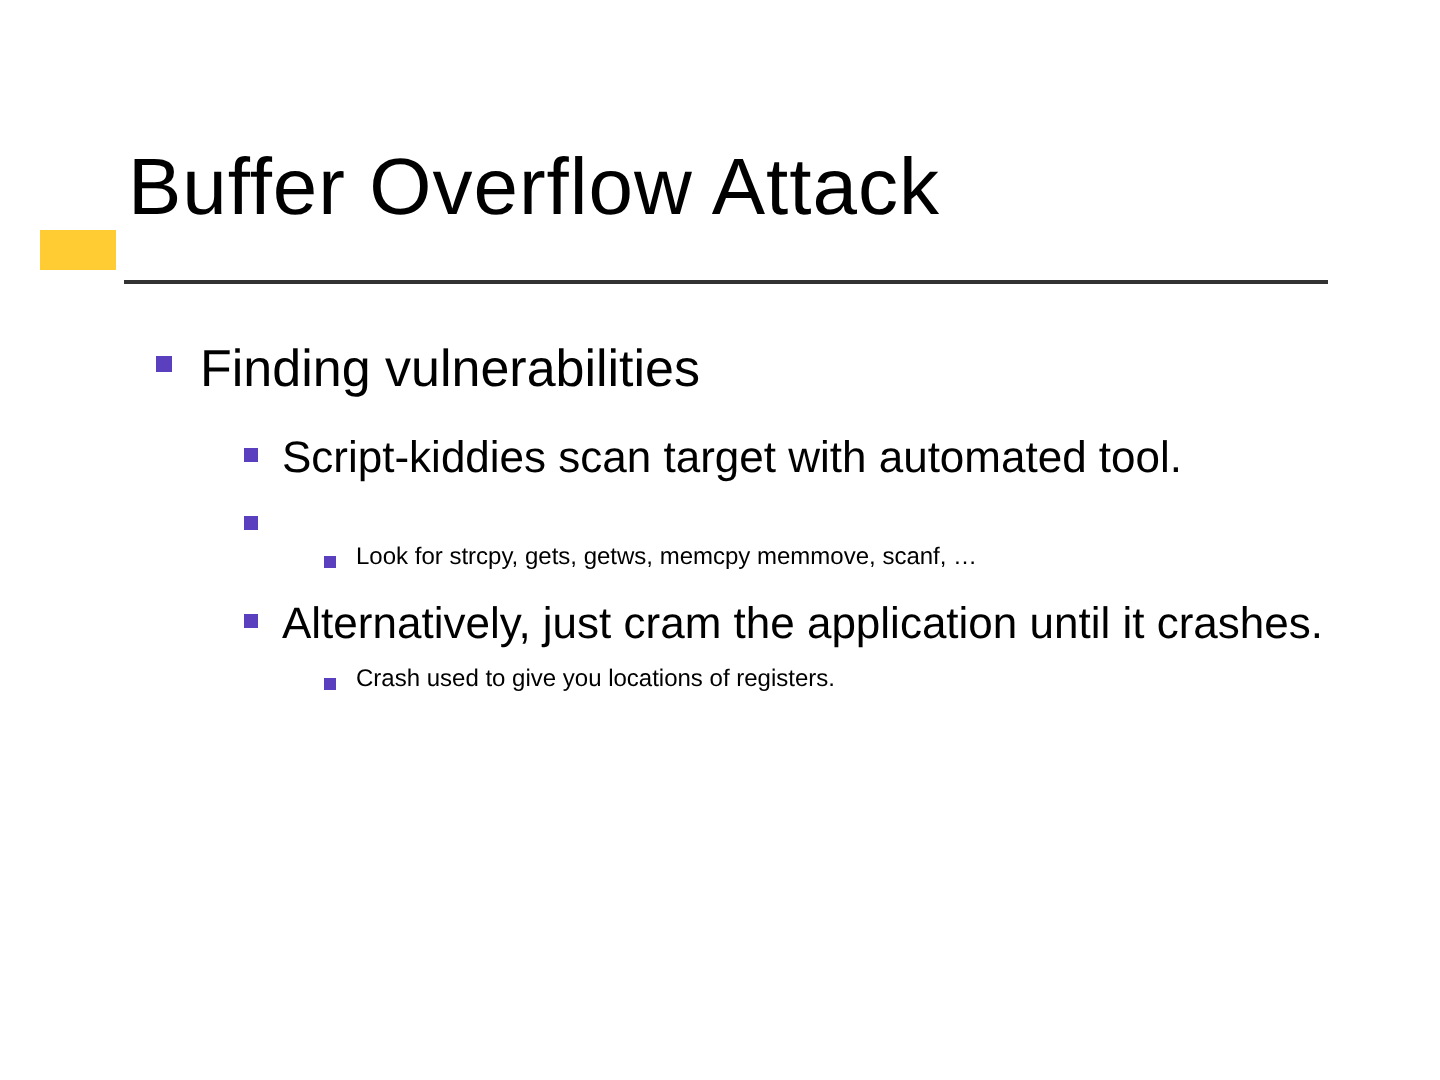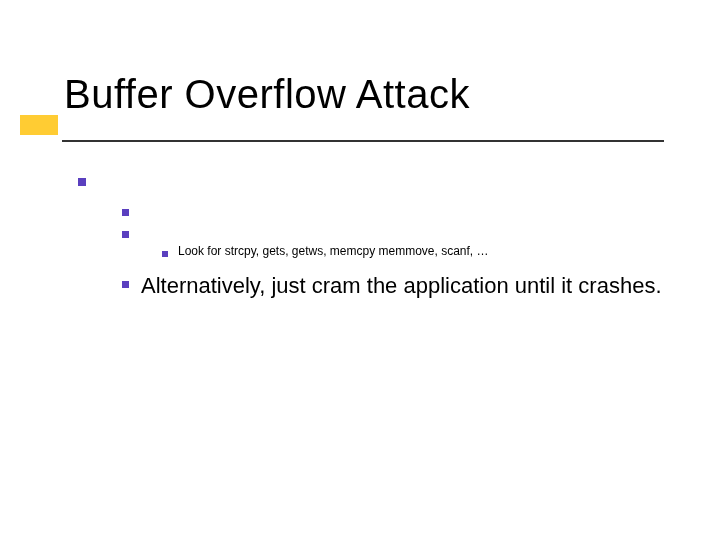--- a/index.html
+++ b/index.html
@@ -23,36 +23,42 @@
 <body>
 
 <div class="accent-bar"></div>
 <div class="title">Buffer Overflow Attack</div>
 <div class="underline"></div>
 
 <div class="content">
 
   <div class="lvl1">
     <div class="bullet"></div>
+    <div class="t1">Finding vulnerabilities</div>
   </div>
 
   <div class="lvl2">
     <div class="bullet"></div>
+    <div class="t2">Script-kiddies scan target with automated tool.</div>
   </div>
 
   <div class="lvl2">
     <div class="bullet"></div>
   </div>
 
   <div class="lvl3">
     <div class="bullet"></div>
     <div class="t3">Look for strcpy, gets, getws, memcpy memmove, scanf, …</div>
   </div>
 
   <div class="gap"></div>
 
   <div class="lvl2">
     <div class="bullet"></div>
     <div class="t2">Alternatively, just cram the application until it crashes.</div>
   </div>
 
+  <div class="lvl3">
+    <div class="bullet"></div>
+    <div class="t3">Crash used to give you locations of registers.</div>
+  </div>
 
 </div>
 
 </body></html>

